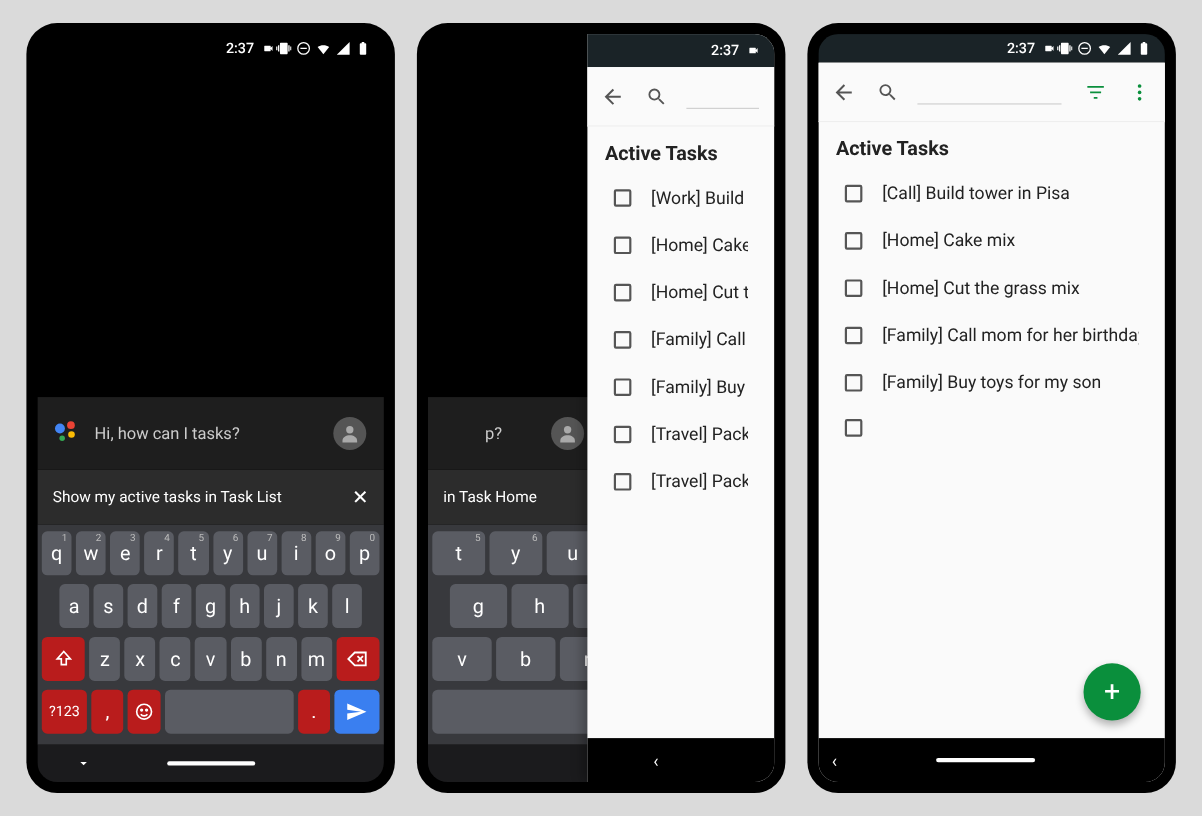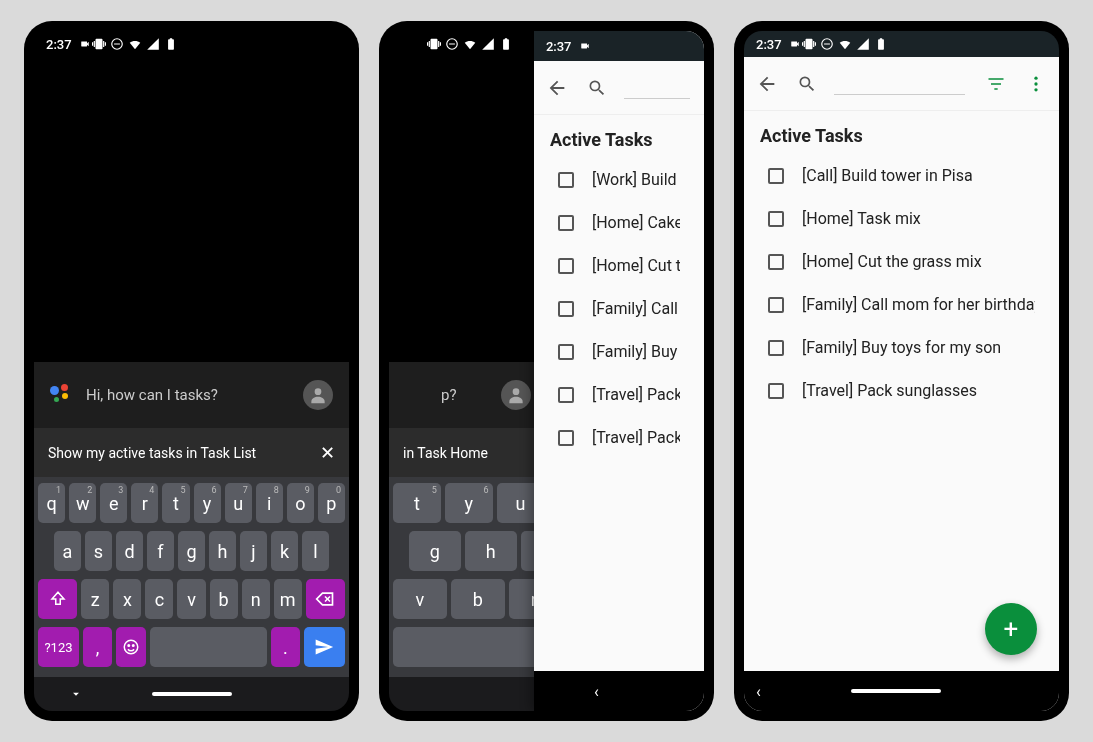--- a/index.html
+++ b/index.html
@@ -30,21 +30,21 @@
     overflow: hidden;
     background: #000;
     position: relative;
     display: flex;
     flex-direction: column;
   }
   
   .status-bar {
     height: 26px;
     display: flex;
-    justify-content: flex-start;
+    justify-content: flex-end;
     align-items: center;
     padding: 0 12px;
     color: #fff;
     font-size: 13px;
     font-weight: 500;
   }
   .status-left { display: flex; align-items: center; gap: 6px; }
   .status-right { display: flex; align-items: center; gap: 4px; }
   .status-right svg { width: 14px; height: 14px; }
   .status-bar .cam { width: 14px; height: 10px; }
@@ -95,21 +95,21 @@
     height: 40px;
     display: flex;
     align-items: center;
     justify-content: center;
     font-size: 18px;
     position: relative;
     min-width: 0;
   }
   .key-wide { flex: 1.4; }
   .key-space { flex: 4; background: #5a5c63; }
-  .key-dark { background: #a21caf; }
+  .key-dark { background: #b91c1c; }
   .key-send { background: #3a7ff0; }
   .key sup { position:absolute; top:2px; right:4px; font-size:9px; color:#bbb; }
   .krow2 { padding: 0 16px; }
   .krow4 { gap:4px; }
   .nav-bar-dark {
     background: #1b1b1d;
     height: 34px;
     display:flex;
     align-items:center;
     justify-content:space-around;
@@ -487,37 +487,36 @@
         </div>
       </div>
       <div class="section-title">Active Tasks</div>
       <div class="task-list">
           <div class="task-item">
             <div class="checkbox"></div>
             <div class="task-text">[Call] Build tower in Pisa</div>
           </div>
           <div class="task-item">
             <div class="checkbox"></div>
-            <div class="task-text">[Home] Task mix</div>
+            <div class="task-text">[Home] Cake mix</div>
           </div>
           <div class="task-item">
             <div class="checkbox"></div>
             <div class="task-text">[Home] Cut the grass mix</div>
           </div>
           <div class="task-item">
             <div class="checkbox"></div>
             <div class="task-text">[Family] Call mom for her birthday</div>
           </div>
           <div class="task-item">
             <div class="checkbox"></div>
             <div class="task-text">[Family] Buy toys for my son</div>
           </div>
           <div class="task-item">
             <div class="checkbox"></div>
-            <div class="task-text">[Travel] Pack sunglasses</div>
           </div>
         </div>
       <div style="flex:1"></div>
       <div class="nav-bar-light">
         <span class="nav-chev">‹</span>
         <div class="home-pill"></div>
         <span style="width:16px"></span>
       </div>
     </div>
     <div class="fab">+</div>

